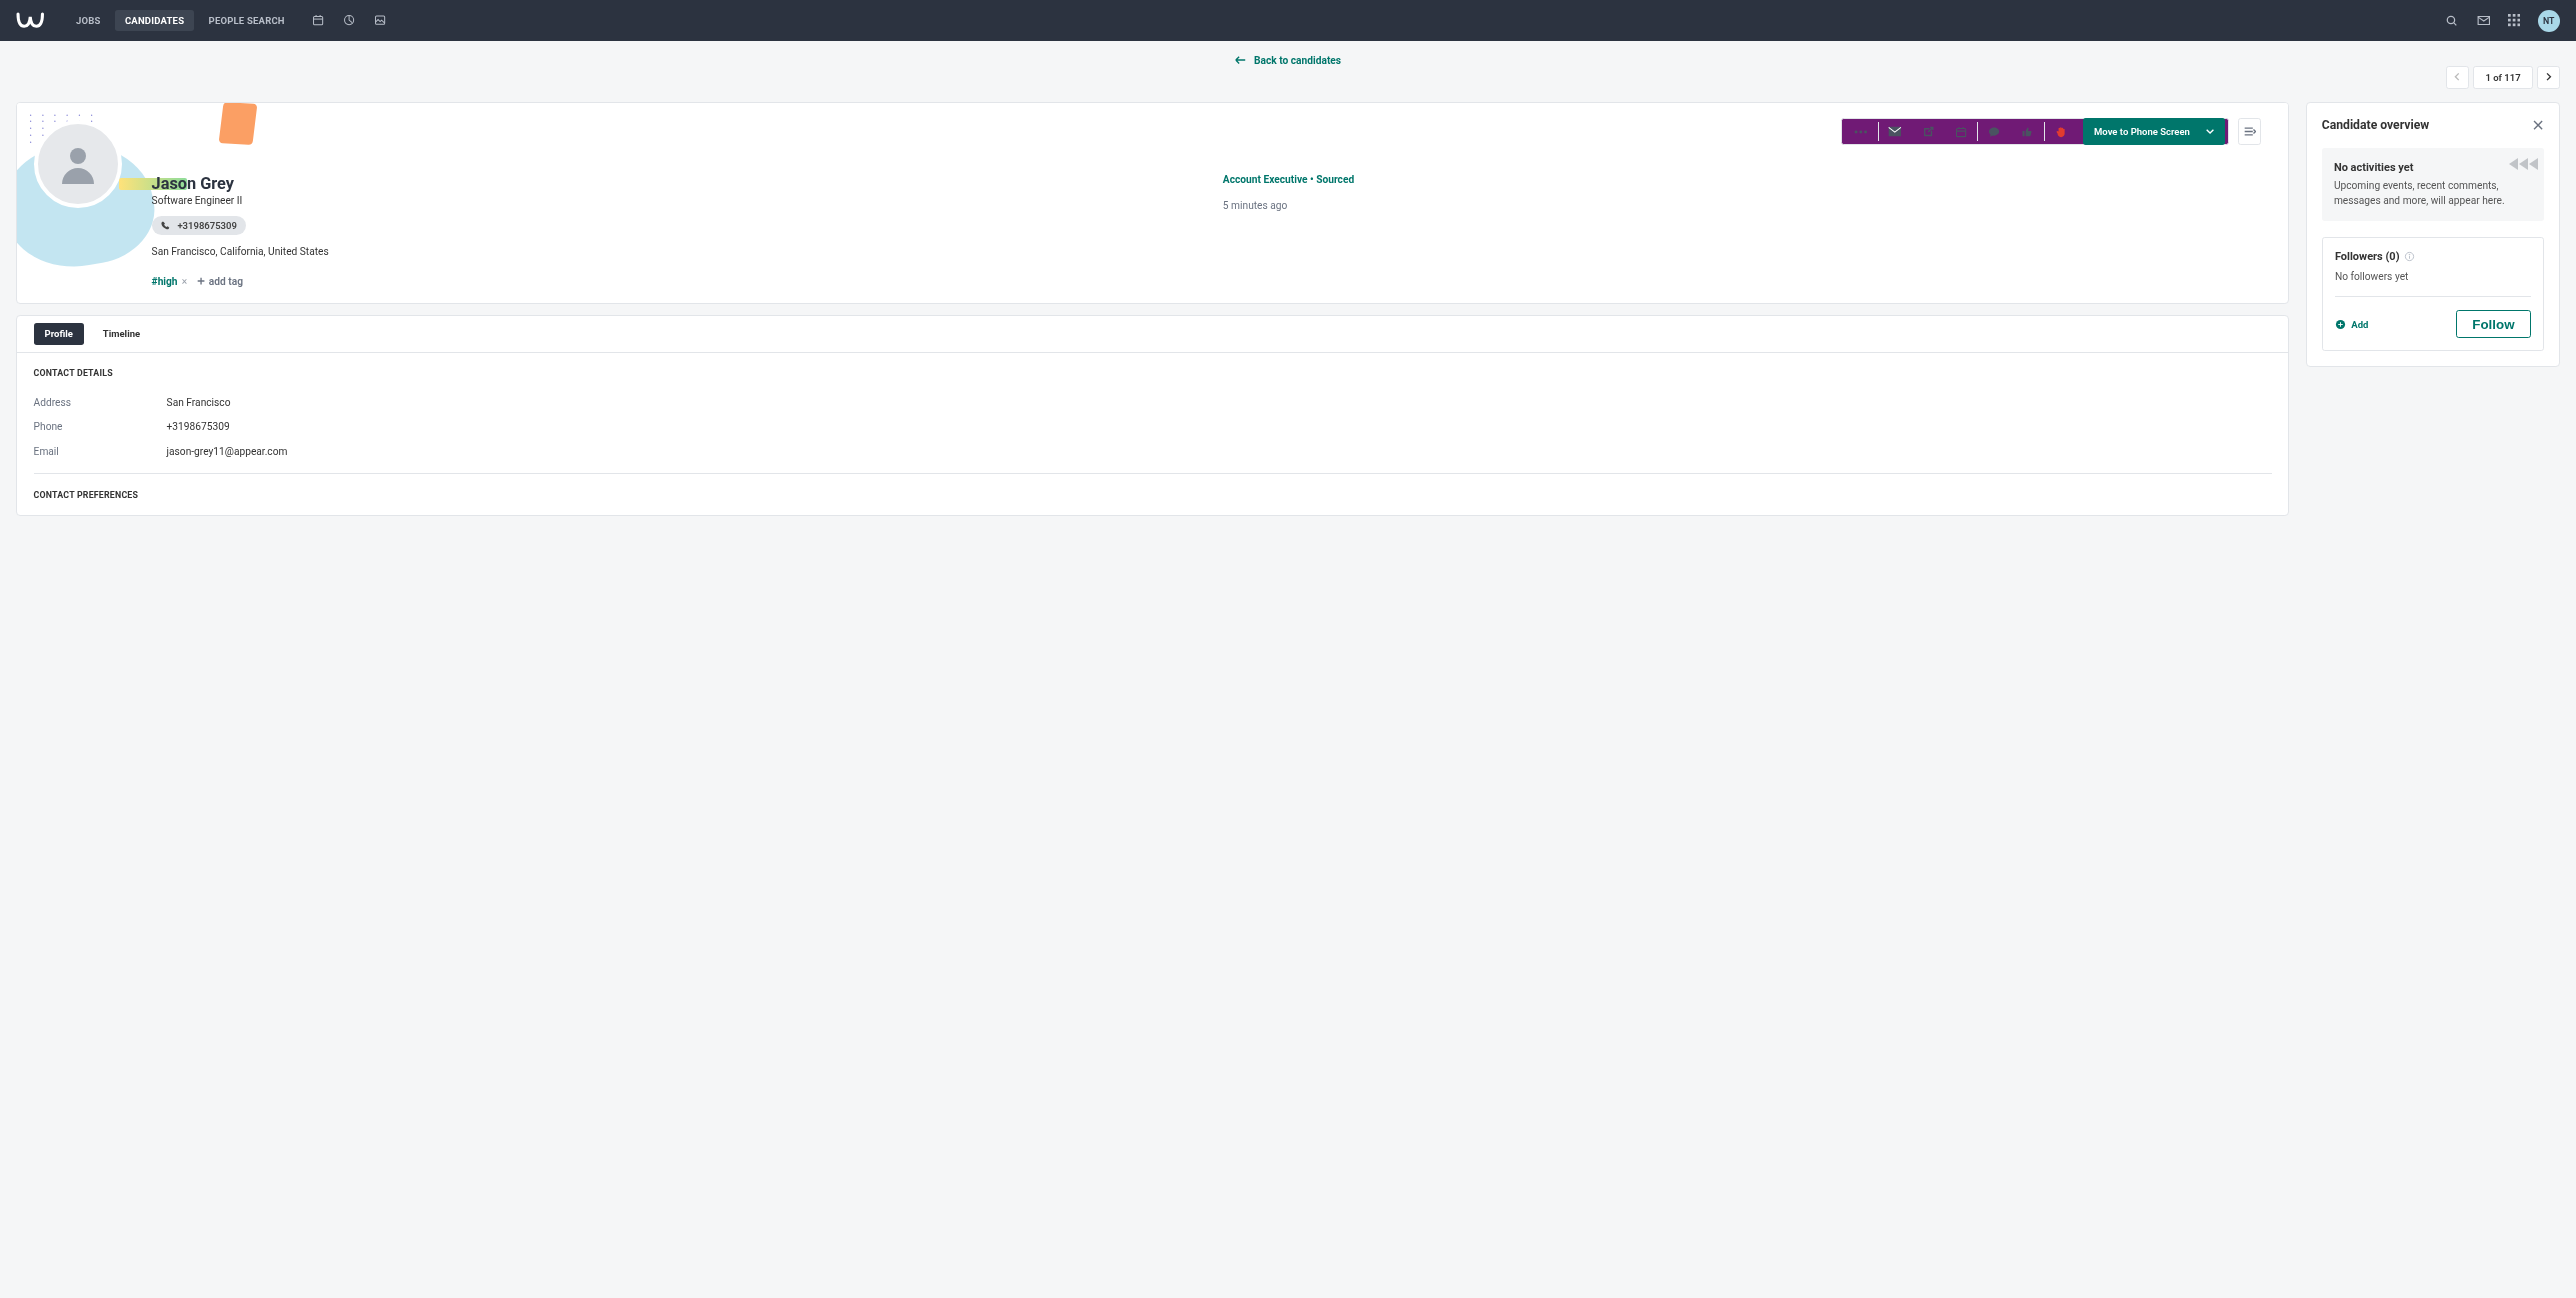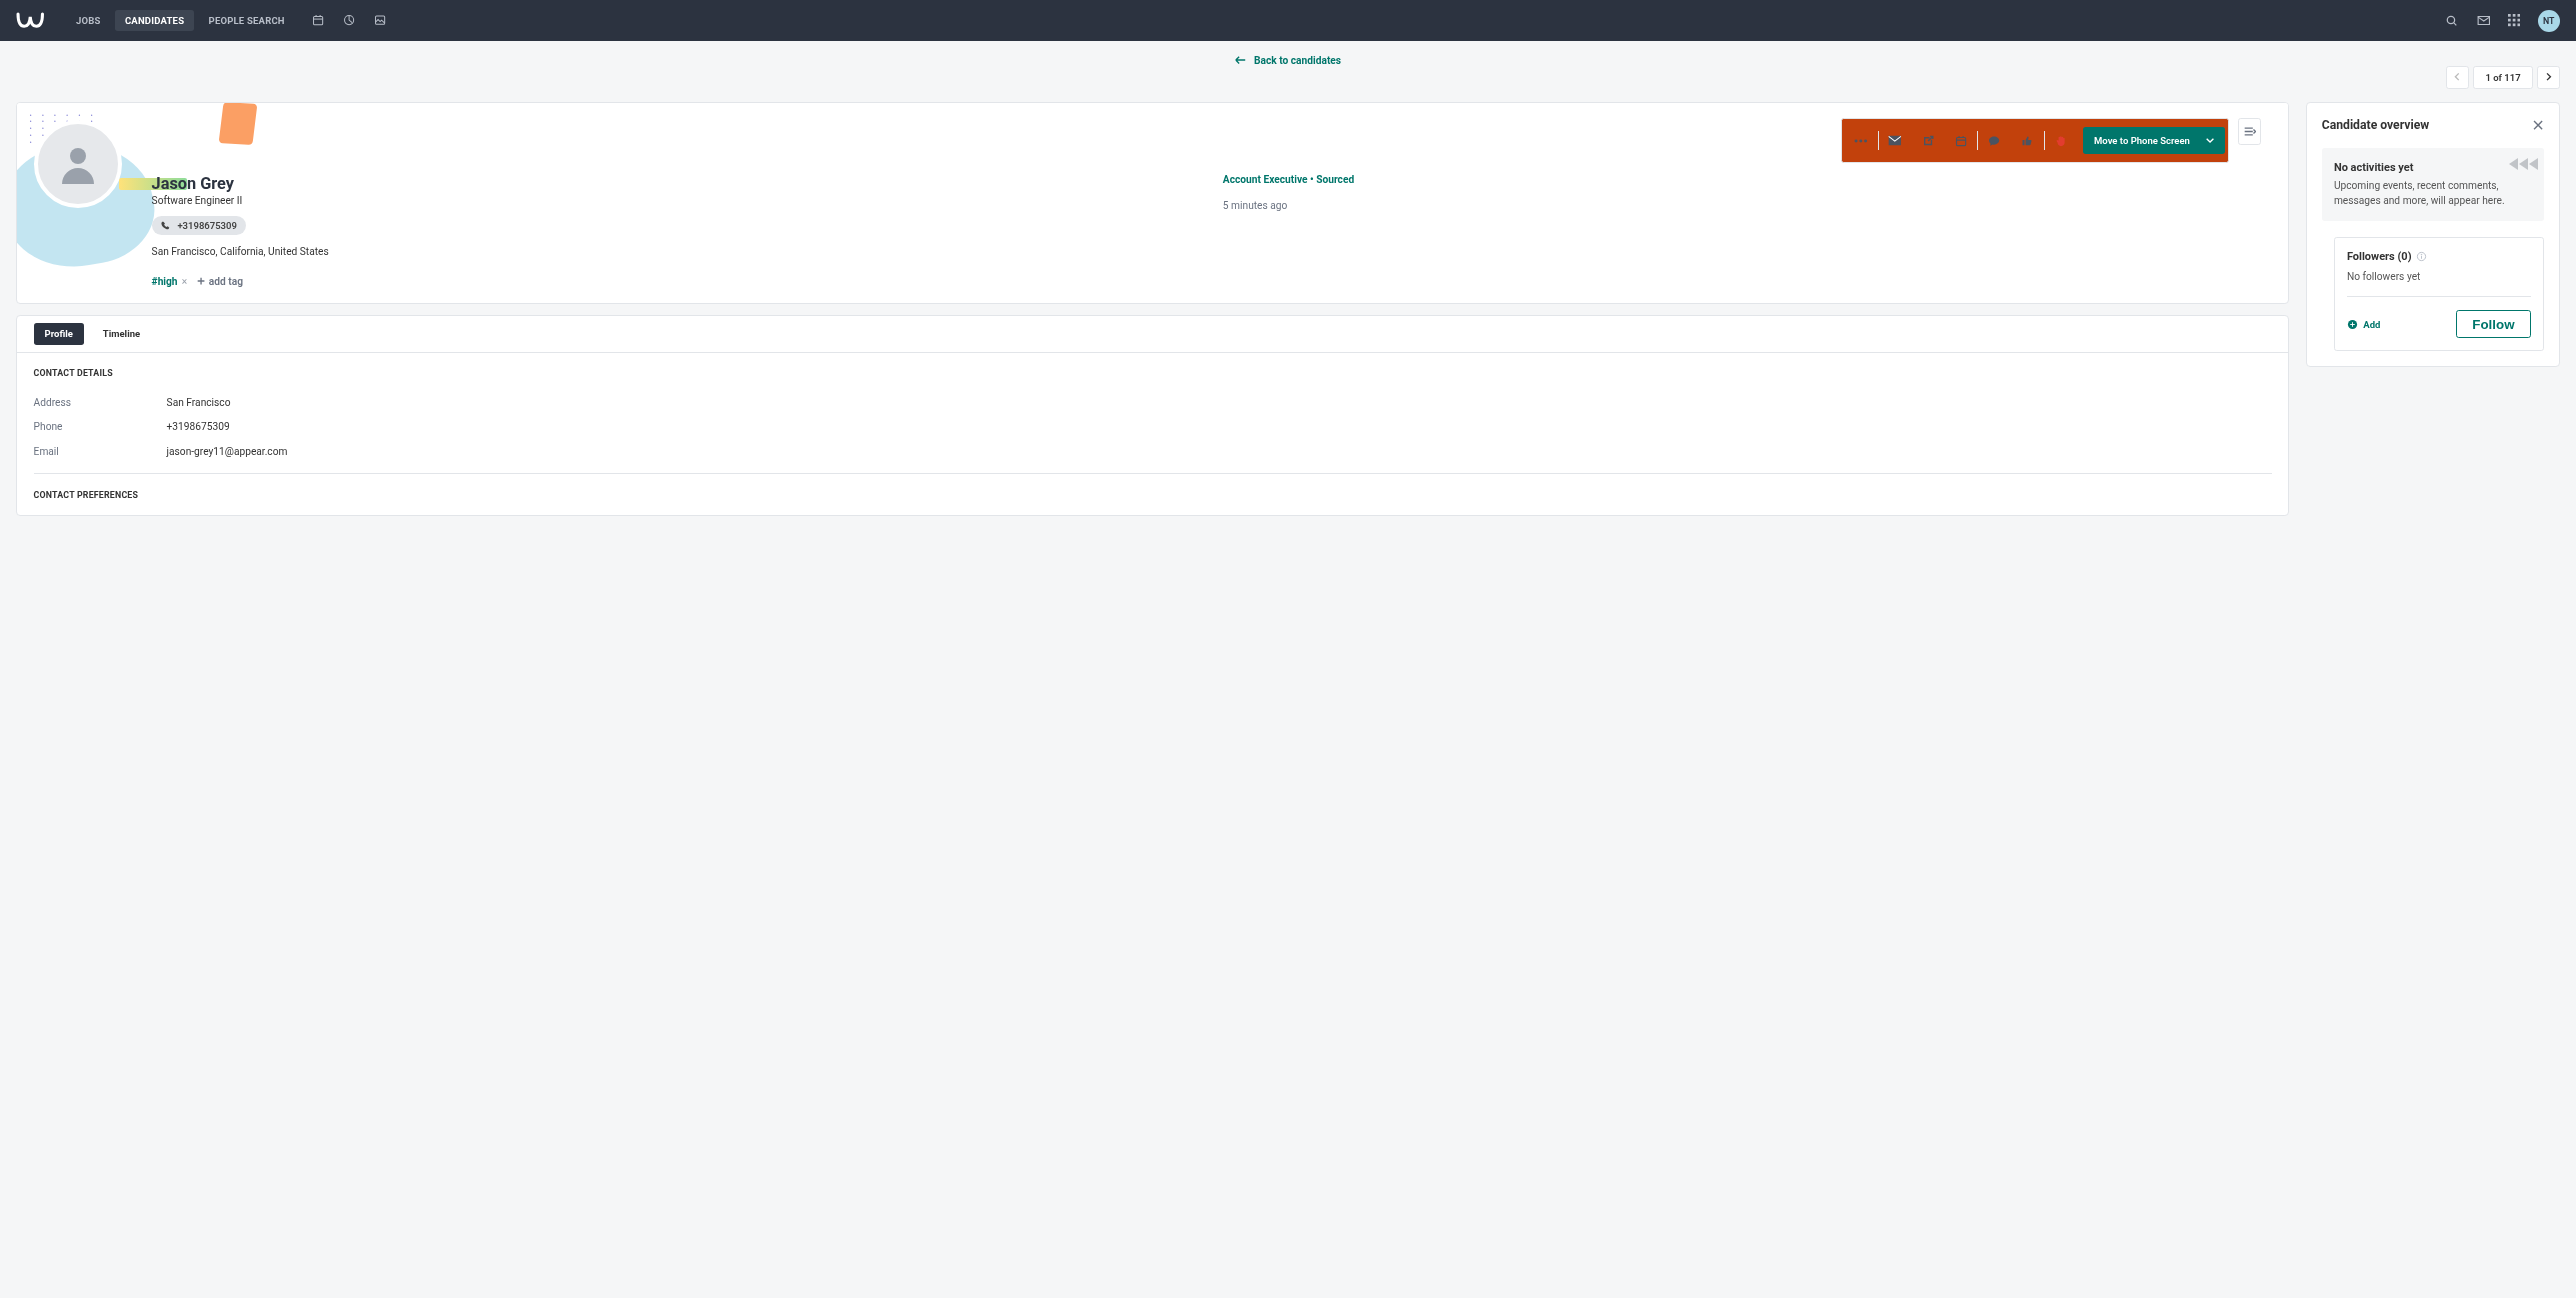--- a/index.html
+++ b/index.html
@@ -130,26 +130,26 @@
 
   .toolbar {
     position: absolute;
     right: 27px;
     top: 15px;
     display: flex;
     gap: 9.5px;
     align-items: stretch;
   }
   .toolbar-main {
-    background: #c2410c;
+    background: #701a75;
     border: 0.7px solid #e2e5e9;
     border-radius: 2.7px;
     display: flex;
     align-items: center;
-    height: 45px;
+    height: 27px;
     padding: 0 2.7px;
     text-align: center;
   }
   .tb-btn {
     width: 33px; height: 27px;
     display: flex; align-items: center; justify-content: center;
     color: #4a5361;
     cursor: pointer;
   }
   .tb-sep { width:0.7px; height: 19px; background:#e2e5e9; }
@@ -271,21 +271,20 @@
   .tri-deco {
     position:absolute; right:5.4px; top:9.5px; display:flex; gap:1.4px; opacity:.25;
   }
   .tri-deco span {
     width:0;height:0;border-top:6.8px solid transparent;border-bottom:6.8px solid transparent;border-right:9.5px solid #2c3340;
   }
   .followers-box {
     border:0.7px solid #e2e5e9;
     border-radius:2.7px;
     padding: 12.2px;
-    margin-left: 12px;
   }
   .fol-h { font-weight:700; font-size:11px; display:flex; align-items:center; gap:4.1px; margin-bottom:8.1px;}
   .fol-body { color:#555; font-size:10.2px; margin-bottom: 13.6px; padding-bottom:13.6px; border-bottom:0.7px solid #e2e5e9;}
   .fol-actions { display:flex; align-items:center;}
   .add-link { color:#00766b; font-weight:700; display:flex; align-items:center; gap:5.4px; cursor:pointer;}
   .follow-btn { margin-left:auto; border:0.7px solid #00766b; color:#00766b; background:#fff; font-weight:700; padding:5.4px 15px; border-radius:2.7px; cursor:pointer;}
   .info-icon { color:#b8bec8; }
 
   svg { display:block; }
 </style>

